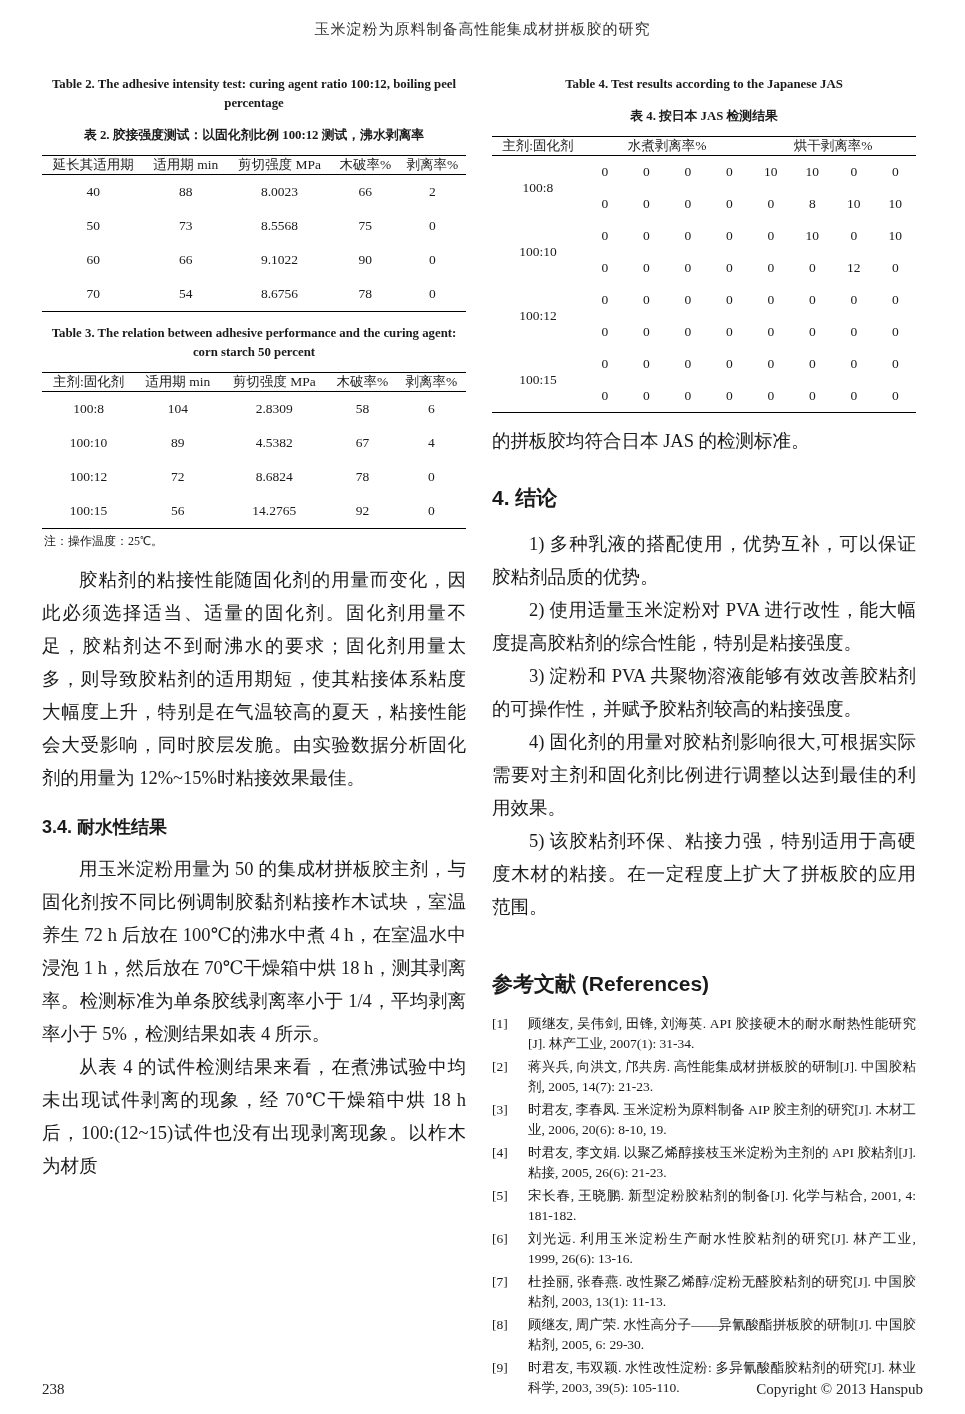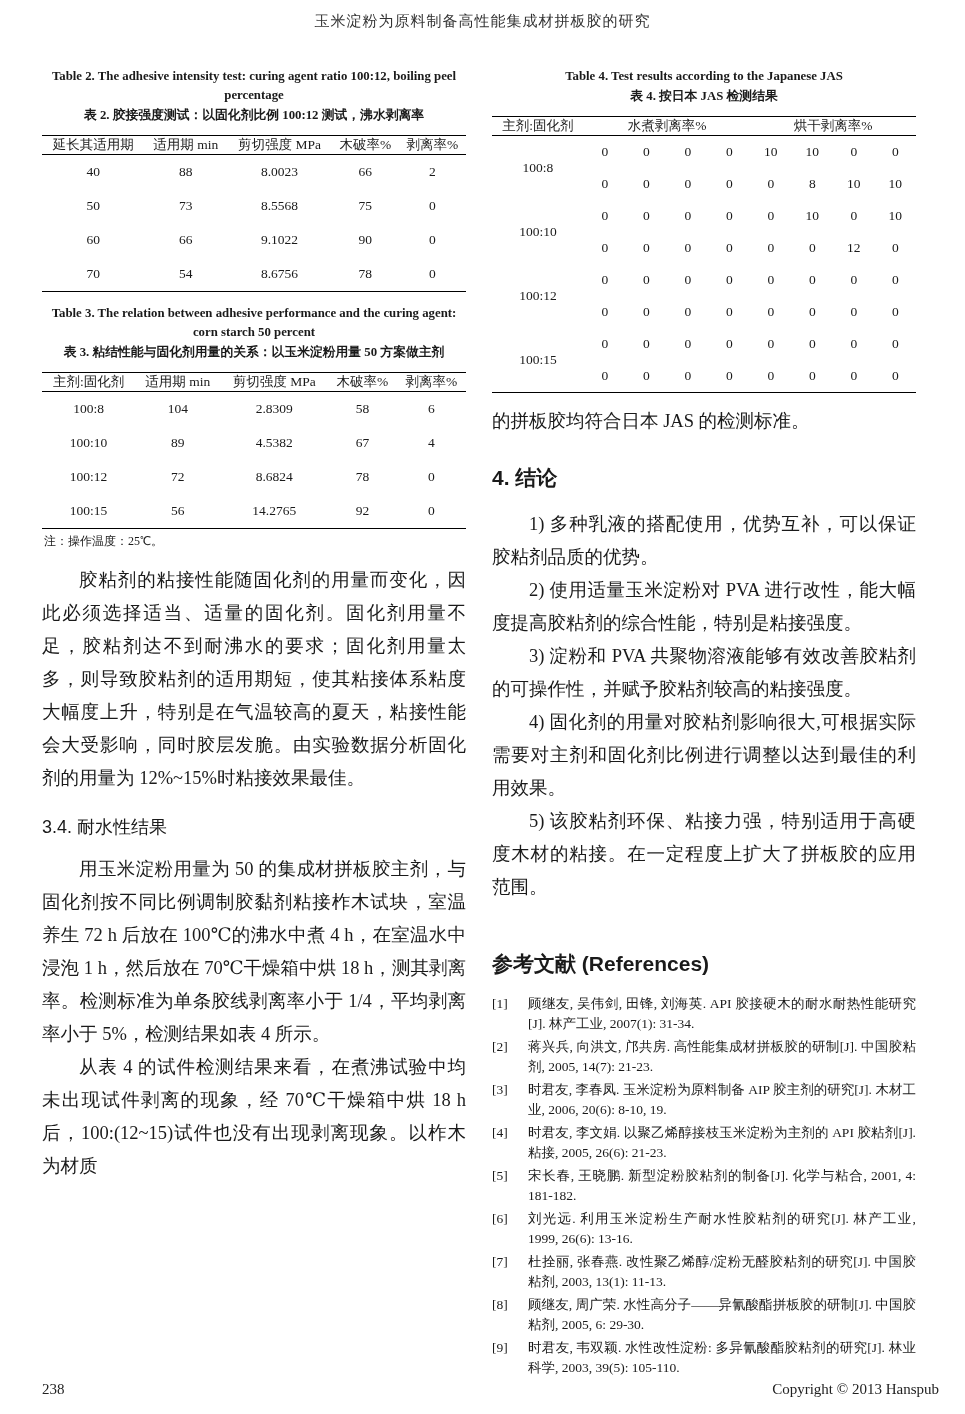--- a/index.html
+++ b/index.html
@@ -1,55 +1,55 @@
 <!DOCTYPE html>
 <html><head>
 <meta charset="utf-8">
 <style>
   * { margin:0; padding:0; box-sizing:border-box; }
   html, body { background:#ffffff; }
   body {
     width:965px; height:1414px; position:relative; overflow:hidden;
     font-family:"Liberation Serif","DejaVu Serif",serif; color:#1a1a1a;
   }
-  .running-head { text-align:center; padding-top:12px; font-size:15px; color:#333; letter-spacing:1px; }
+  .running-head { text-align:center; padding-top:12px; font-size:15px; color:#333; letter-spacing:1px;margin-top:8px; }
   .content { display:flex; gap:26px; padding:24px 42px 0 42px; }
   .col { width:424px; }
 
   .tbl-caption { text-align:center; font-weight:bold; font-size:12.8px; line-height:19px; margin:12px 6px 10px 6px; }
-  .tbl-caption .cap-zh { margin-top:1px; }
+  .tbl-caption .cap-zh { margin-top:13px; }
 
   table.data-table {
     width:100%; border-collapse:collapse;
     border-top:1.6px solid #000; border-bottom:1.6px solid #000;
     font-size:13.5px; margin-bottom:4px;
   }
   table.data-table thead th { border-bottom:1px solid #000; font-weight:normal; padding:0 2px; text-align:center; }
   table.data-table td { padding:9px 2px; text-align:center; }
   table.jas td { padding:8px 1px; }
   table.jas .ratio-cell { vertical-align:middle; }
   col.c-label { width:92px; }
 
   .tbl-note { font-size:12px; margin:2px 0 14px 2px;font-family:Liberation Serif, serif; }
 
   .para { font-size:18.5px; line-height:33px; text-align:justify; text-indent:2em; }
   .para.no-indent { text-indent:0;margin-top:12px; }
 
-  .h-sub { font-family:"Liberation Sans","DejaVu Sans",sans-serif; font-weight:normal; font-size:18px; margin:20px 0 14px 0; }
+  .h-sub { font-family:"Liberation Sans","DejaVu Sans",sans-serif; font-weight:bold; font-size:18px; margin:20px 0 14px 0; }
   .h-sec { font-family:"Liberation Sans","DejaVu Sans",sans-serif; font-weight:bold; font-size:21px; margin:26px 0 16px 0; }
   .h-refs { font-family:"Liberation Sans","DejaVu Sans",sans-serif; font-weight:bold; font-size:21px; margin:46px 0 16px 0; }
 
   .concl .para { margin-bottom:0; }
 
   .refs { margin-top:4px; }
   .ref { position:relative; padding-left:36px; font-size:13.5px; line-height:20px; text-align:justify; margin-bottom:3px; }
   .ref-num { position:absolute; left:0; top:0; }
 
   .page-footer {
-    position:absolute; bottom:16px; left:42px; right:26px;
+    position:absolute; bottom:16px; left:42px; right:42px;
     display:flex; justify-content:space-between; font-size:15px; color:#222;
   }
 </style>
 </head>
 <body>
 
 <div class="running-head">玉米淀粉为原料制备高性能集成材拼板胶的研究</div>
 
 <div class="content">
 
@@ -96,21 +96,20 @@
             <td>54</td>
             <td>8.6756</td>
             <td>78</td>
             <td>0</td>
           </tr>
         </tbody>
     </table>
 
     <div class="tbl-caption">
       <div class="cap-en">Table 3. The relation between adhesive performance and the curing agent: corn starch 50 percent</div>
-      <div class="cap-zh">表 3. 粘结性能与固化剂用量的关系：以玉米淀粉用量 50 方案做主剂</div>
     </div>
     <table class="data-table">
       <thead>
         <tr>
           <th>主剂:固化剂</th>
           <th>适用期 min</th>
           <th>剪切强度 MPa</th>
           <th>木破率%</th>
           <th>剥离率%</th>
         </tr>

